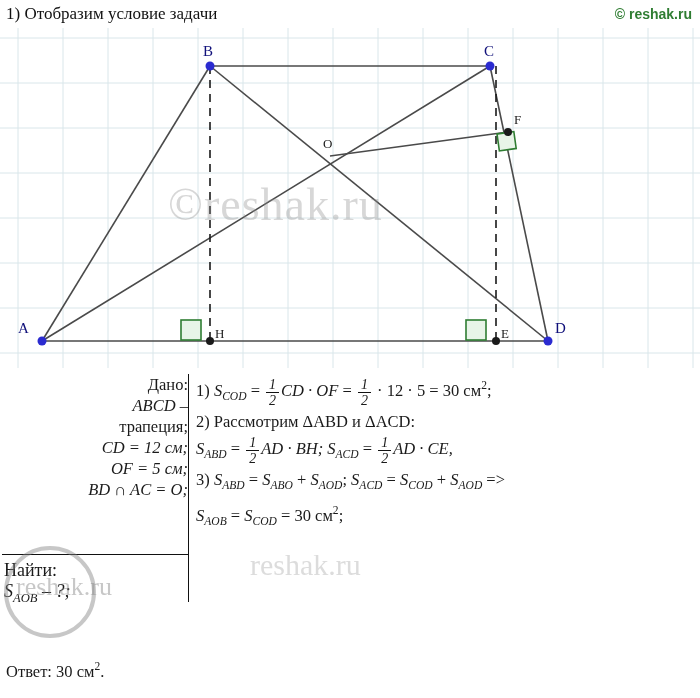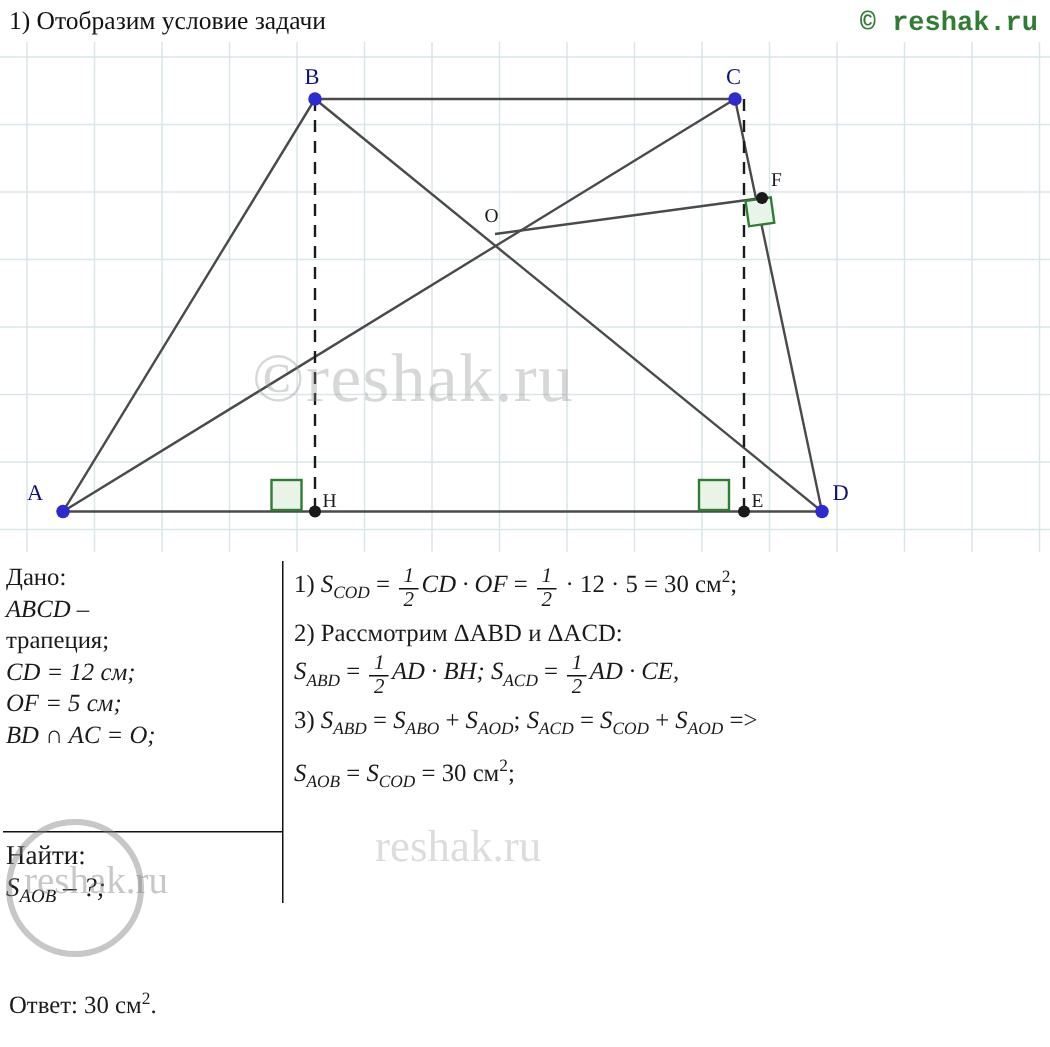--- a/index.html
+++ b/index.html
@@ -16,59 +16,58 @@
   
   .task-title{
     position:absolute;left:6px;top:4px;
     font-size:17px;
     font-family:"Liberation Serif", serif;
     color:#111;
     white-space:nowrap;
   }
   .watermark-top{
     position:absolute;right:8px;top:6px;
-    font-size:18px;
+    font-size:14px;
     color:#2f7d32;
-    font-family:Liberation Mono, monospace;
+    font-family:Liberation Sans, sans-serif;
     font-weight:bold;
     white-space:nowrap;
   }
 
   
   .figure{
     position:absolute;left:0;top:28px;width:700px;height:340px;
     overflow:hidden;
   }
   .figure svg{display:block;}
 
   
   .wm-center{
     position:absolute;left:168px;top:150px;
     font-size:46px;color:rgba(140,140,140,0.35);
     font-family:"Liberation Serif", serif;
     letter-spacing:1px;
     pointer-events:none;
     user-select:none;
-    margin-top:47px;
   }
 
   
   .solution{
     position:absolute;left:0;top:374px;width:700px;height:260px;
   }
   .vline{
     position:absolute;left:188px;top:0;width:1px;height:228px;background:#111;
   }
   .hline{
     position:absolute;left:2px;top:180px;width:186px;height:1px;background:#111;
   }
 
   .given{
     position:absolute;left:4px;top:0;width:184px;
-    font-size:16.5px;line-height:21px;
+    font-size:16.5px;line-height:21px;text-align:right;
   }
   .ital{font-style:italic;}
 
   .find{
     position:absolute;left:4px;top:186px;width:184px;
     font-size:18px;line-height:21px;
   }
 
   .rightcol{
     position:absolute;left:196px;top:0;width:500px;

